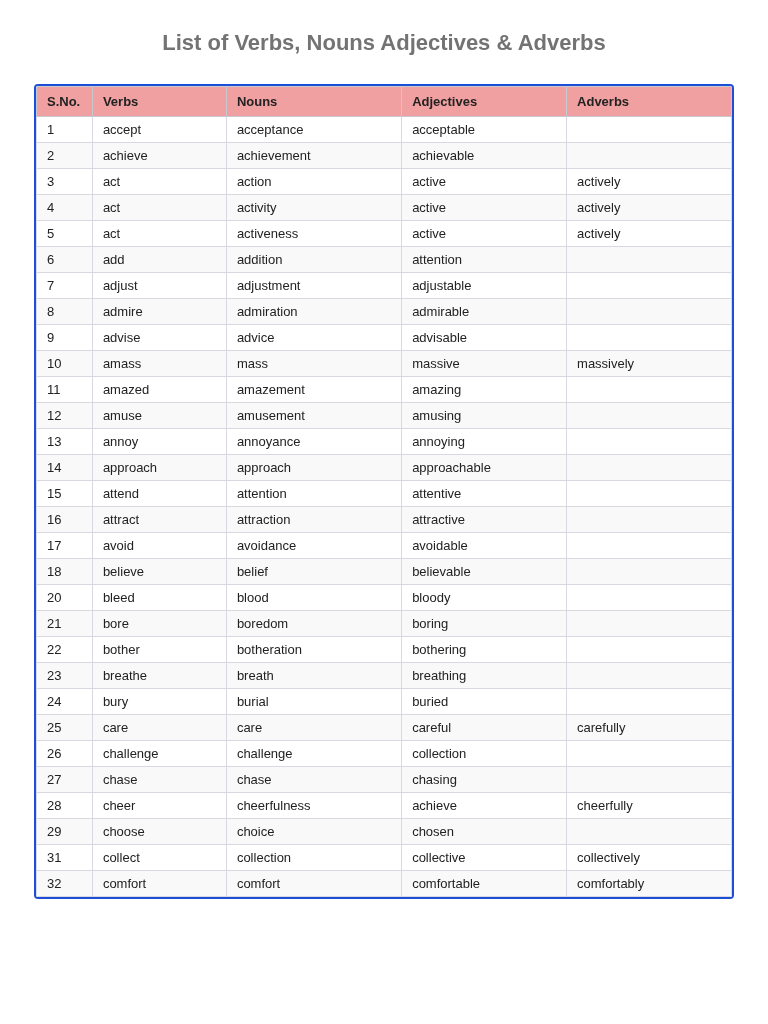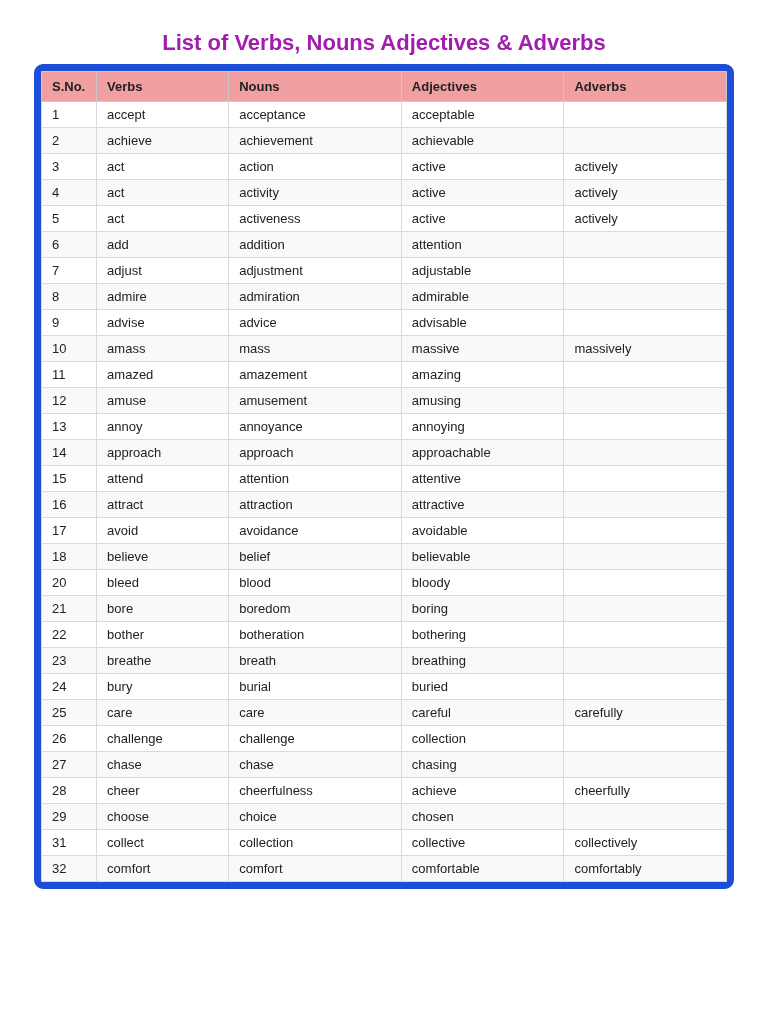--- a/index.html
+++ b/index.html
@@ -5,28 +5,28 @@
     * { margin: 0; padding: 0; box-sizing: border-box; }
     body {
       background: #ffffff;
       font-family: Arial, sans-serif;
       font-size: 13px;
       color: #222;
       padding: 30px 20px;
     }
     .page-title {
       text-align: center;
-      color: #a21caf;
+      color: #737373;
       font-size: 22px;
       font-weight: bold;
-      margin-bottom: 8px;
+      margin-bottom: 28px;
     }
     .table-wrapper {
-      border: 7px solid #1d4ed8;
-      border-radius: 9px;
+      border: 2px solid #1d4ed8;
+      border-radius: 4px;
       overflow: hidden;
       max-width: 700px;
       margin: 0 auto;
     }
     table {
       width: 100%;
       border-collapse: collapse;
     }
     thead tr {
       background-color: #f0a0a0;

